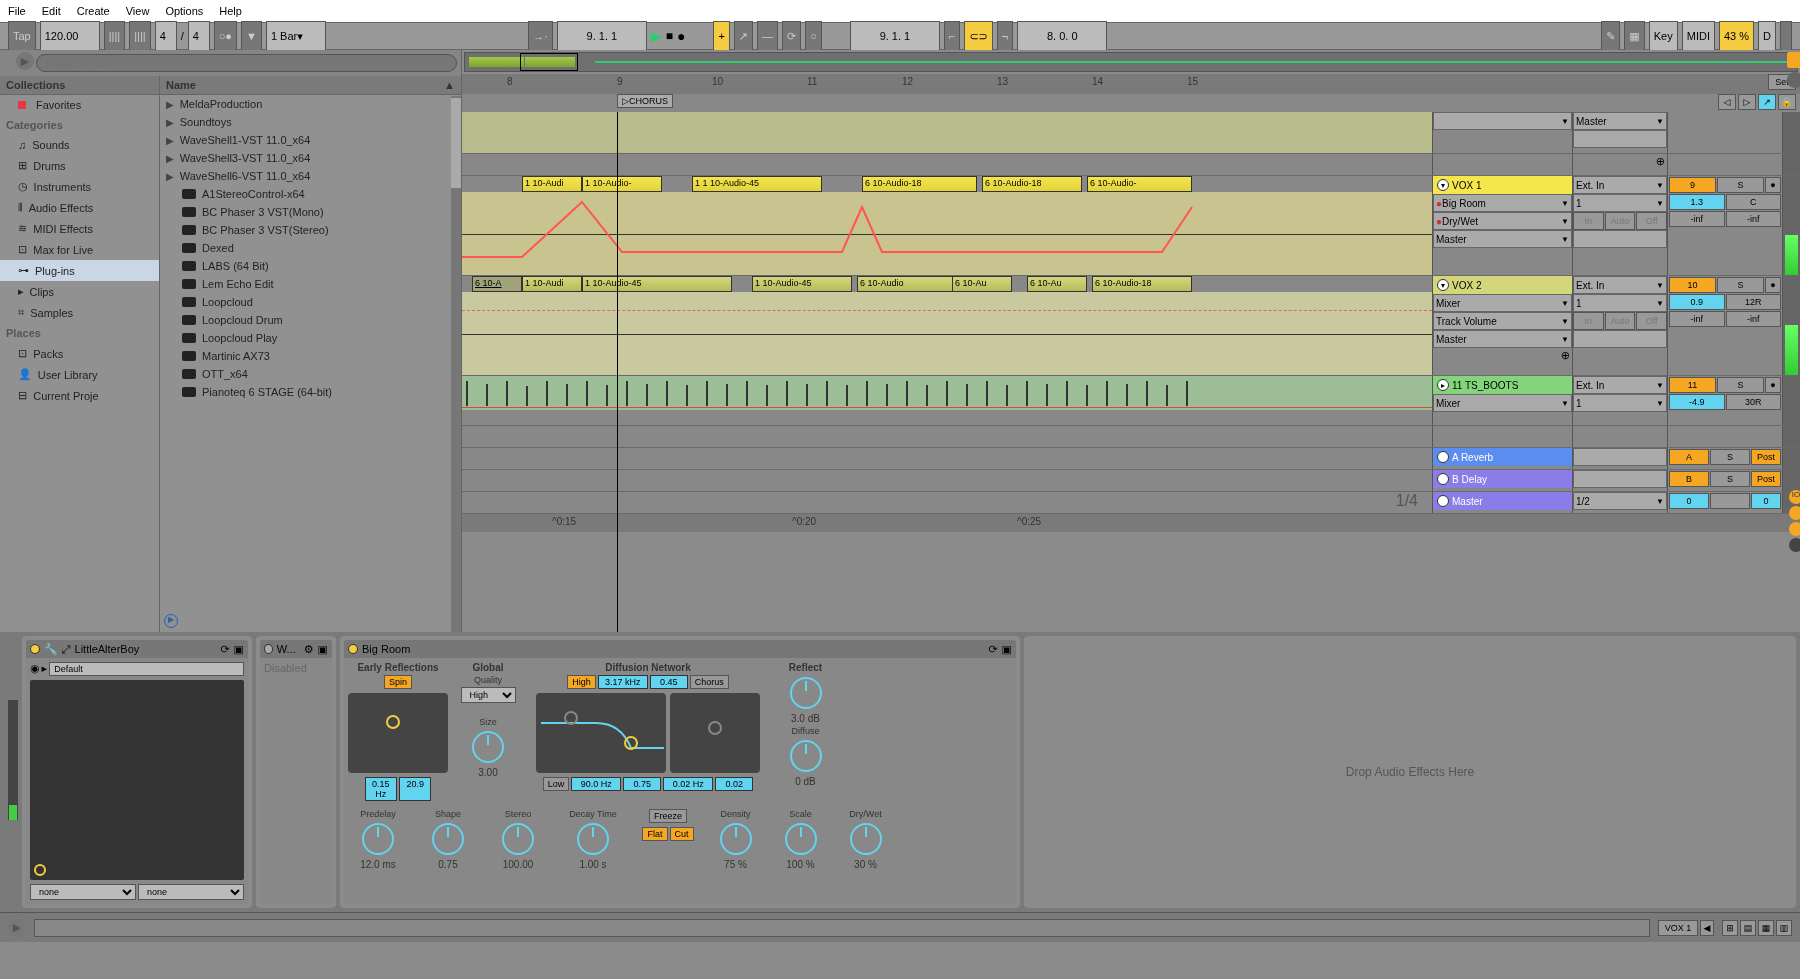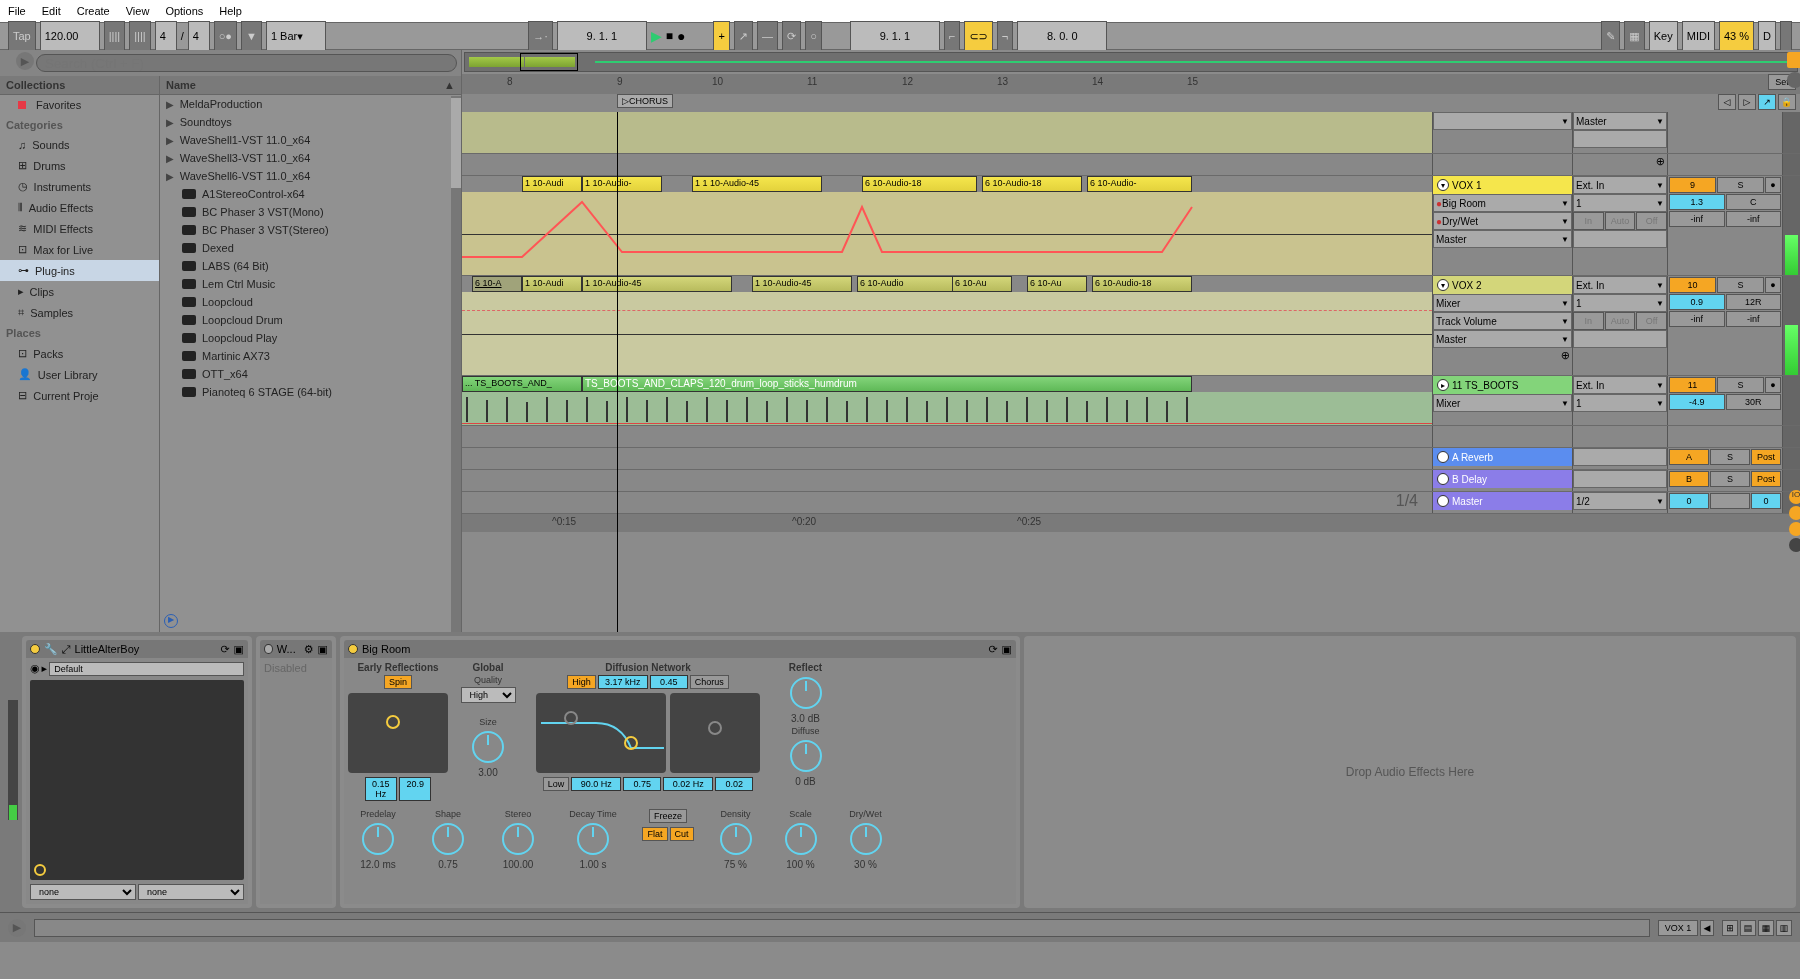--- a/index.html
+++ b/index.html
@@ -234,21 +234,21 @@
             <span>Dexed</span>
           </div>
         <div class="folder-item">
             <span style="width:10px"></span>
             <span class="vst-ic"></span>
             <span>LABS (64 Bit)</span>
           </div>
         <div class="folder-item">
             <span style="width:10px"></span>
             <span class="vst-ic"></span>
-            <span>Lem Ctrl Music</span>
+            <span>Lem Echo Edit</span>
           </div>
         <div class="folder-item">
             <span style="width:10px"></span>
             <span class="vst-ic"></span>
             <span>Loopcloud</span>
           </div>
         <div class="folder-item">
             <span style="width:10px"></span>
             <span class="vst-ic"></span>
             <span>Loopcloud Drum</span>
@@ -480,24 +480,20 @@
               <div class="ctrl-mini">-inf</div>
             </div>
         </div>
         <div class="track-meter">
             <div style="position:absolute;bottom:0;left:2px;right:2px;height:50px;background:linear-gradient(#6f6,#3c3)"></div>
           </div>
       </div>
 
       <div class="track-row" style="height:50px">
         <div class="track-lane">
-          <div style="height:16px;position:relative">
-            <div class="clip green" style="left:0;width:120px">... TS_BOOTS_AND_</div>
-            <div class="clip green greentext" style="left:120px;width:610px">TS_BOOTS_AND_CLAPS_120_drum_loop_sticks_humdrum</div>
-          </div>
           <div style="height:34px;position:relative;background:#9cbd96">
             <svg style="width:100%;height:100%">
                 <path d="M5,30 L5,5 M25,30 L25,8 M45,30 L45,5 M65,30 L65,10 M85,30 L85,5 M105,30 L105,8 M125,30 L125,5 M145,30 L145,9 M165,30 L165,5 M185,30 L185,8 M205,30 L205,5 M225,30 L225,9 M245,30 L245,5 M265,30 L265,8 M285,30 L285,5 M305,30 L305,9 M325,30 L325,5 M345,30 L345,8 M365,30 L365,5 M385,30 L385,9 M405,30 L405,5 M425,30 L425,8 M445,30 L445,5 M465,30 L465,9 M485,30 L485,5 M505,30 L505,8 M525,30 L525,5 M545,30 L545,9 M565,30 L565,5 M585,30 L585,8 M605,30 L605,5 M625,30 L625,9 M645,30 L645,5 M665,30 L665,8 M685,30 L685,5 M705,30 L705,9 M725,30 L725,5" stroke="#333" stroke-width="2"></path>
               </svg>
             <div style="position:absolute;bottom:2px;left:0;right:0;border-top:1px solid #d44"></div>
           </div>
         </div>
         <div class="track-mixer">
           <div class="track-head green">
               <span class="tr-disc">▸</span>

